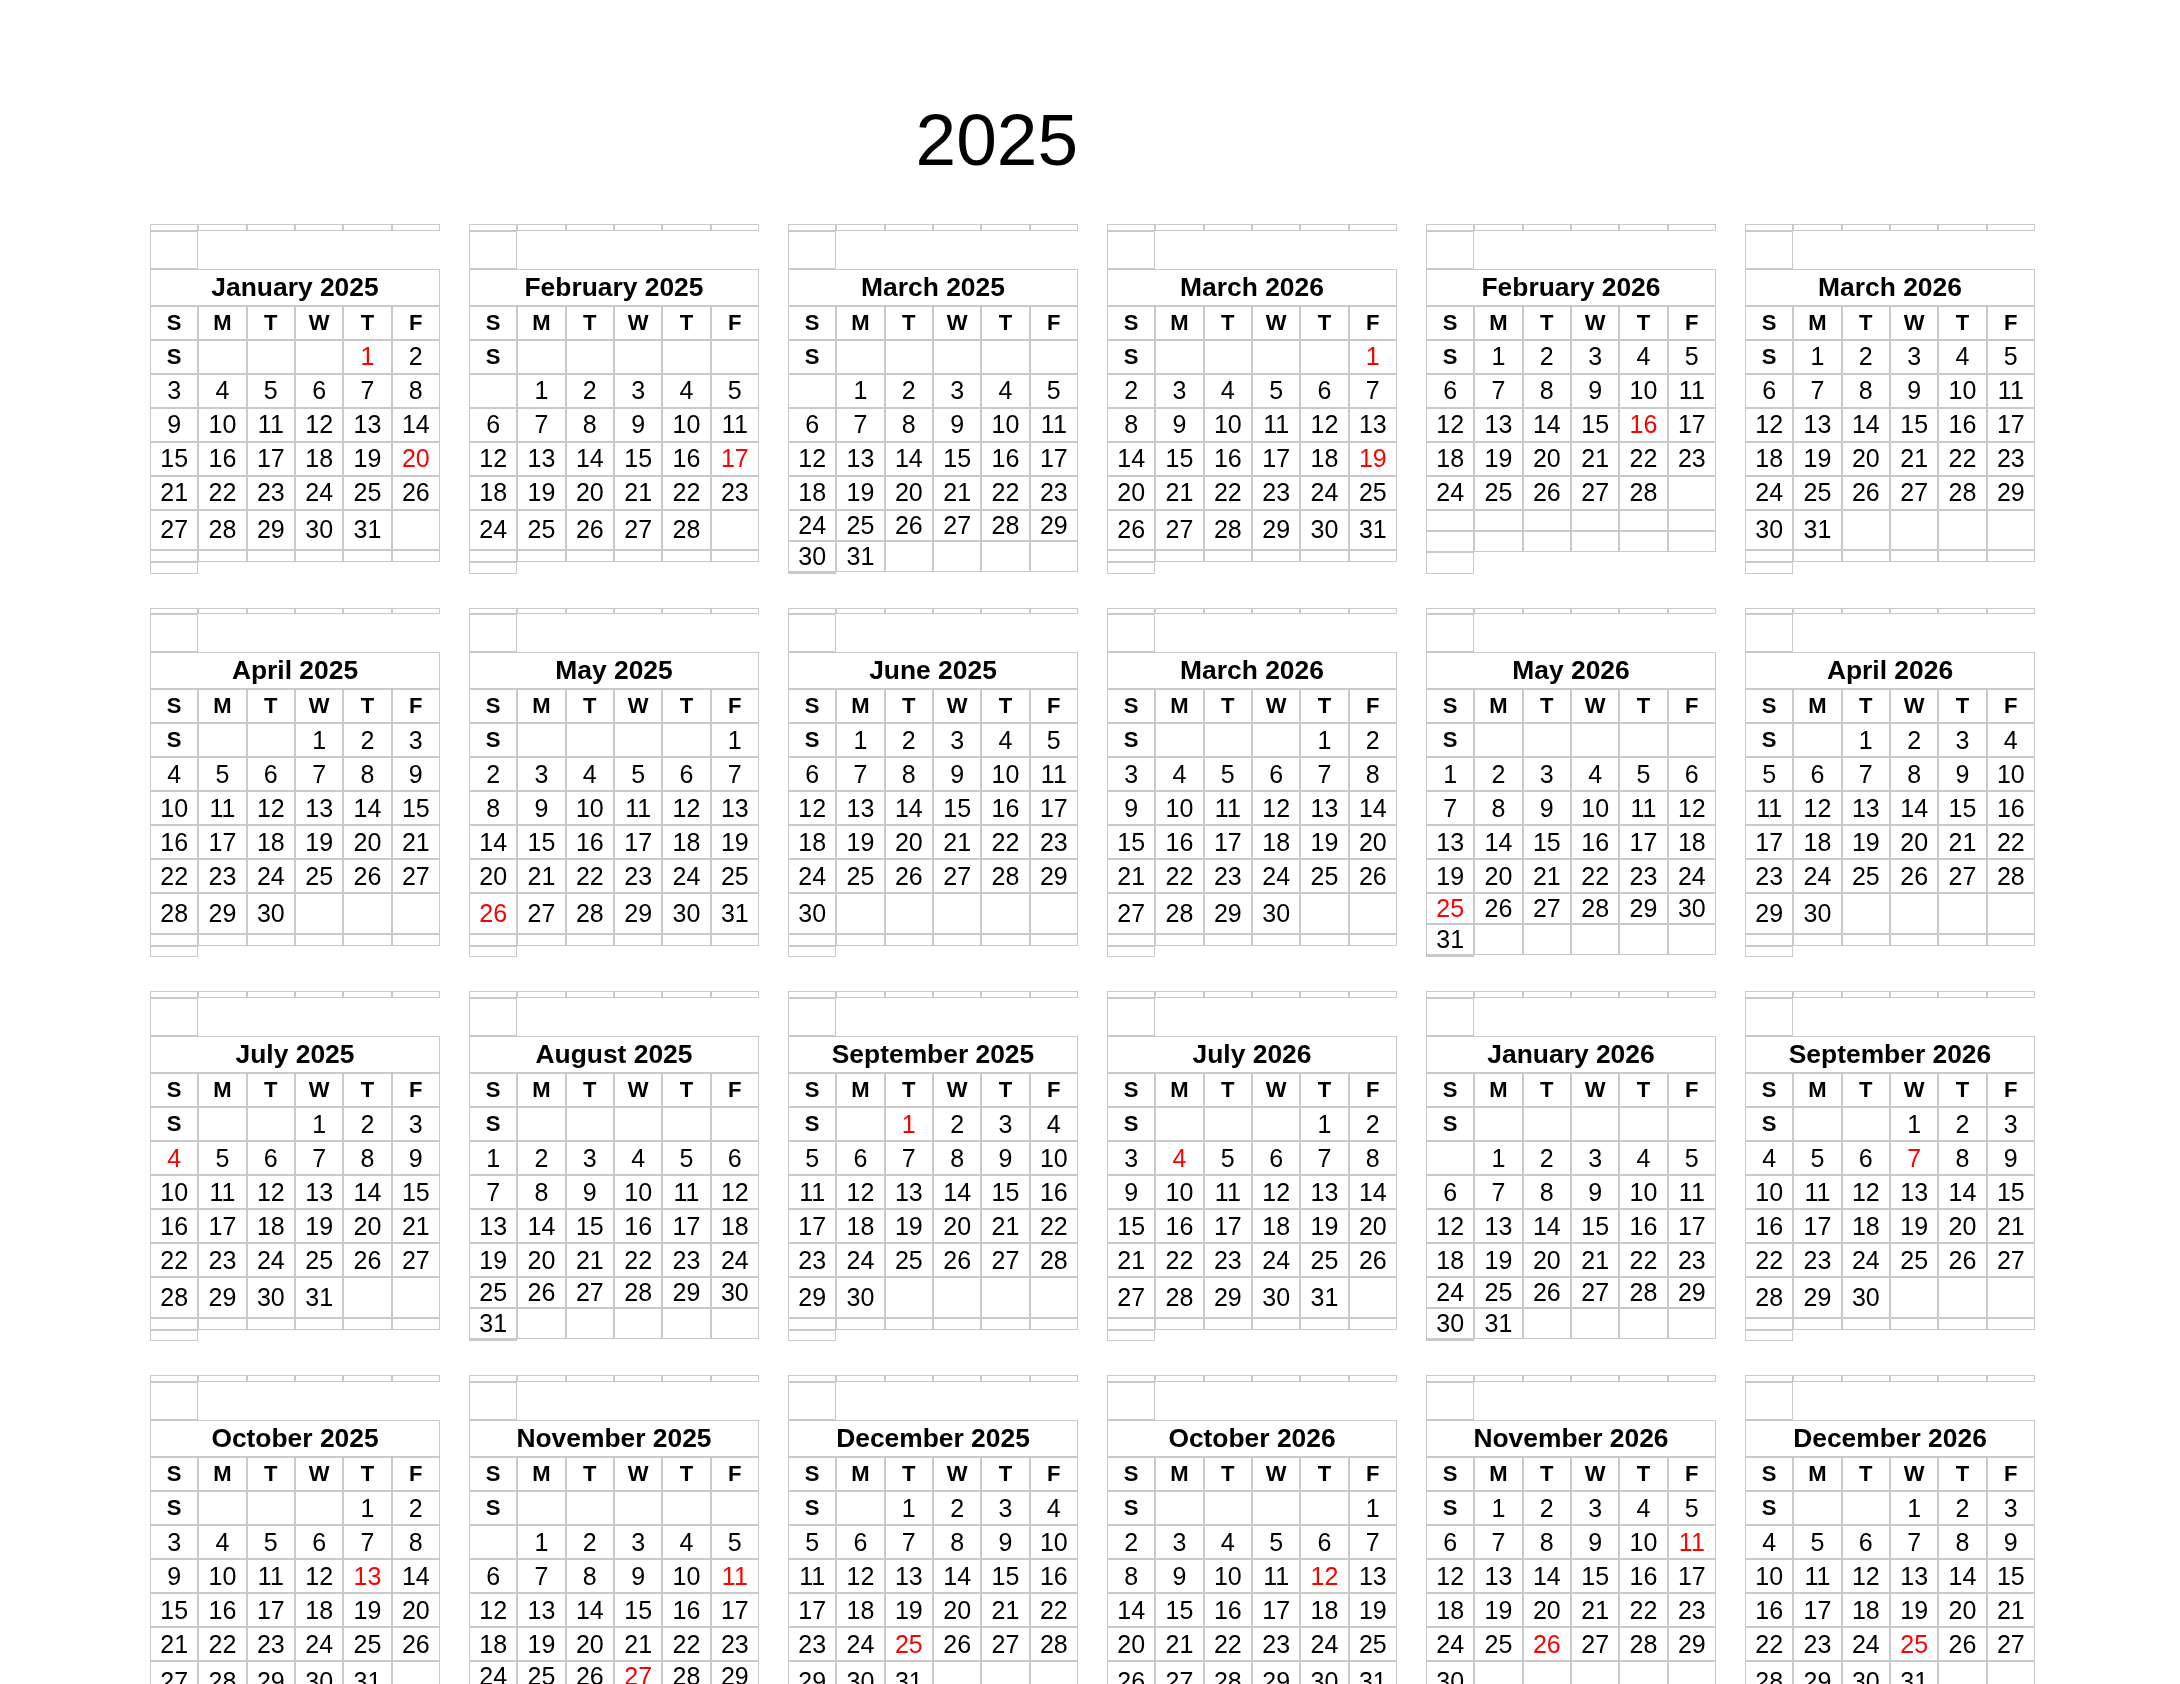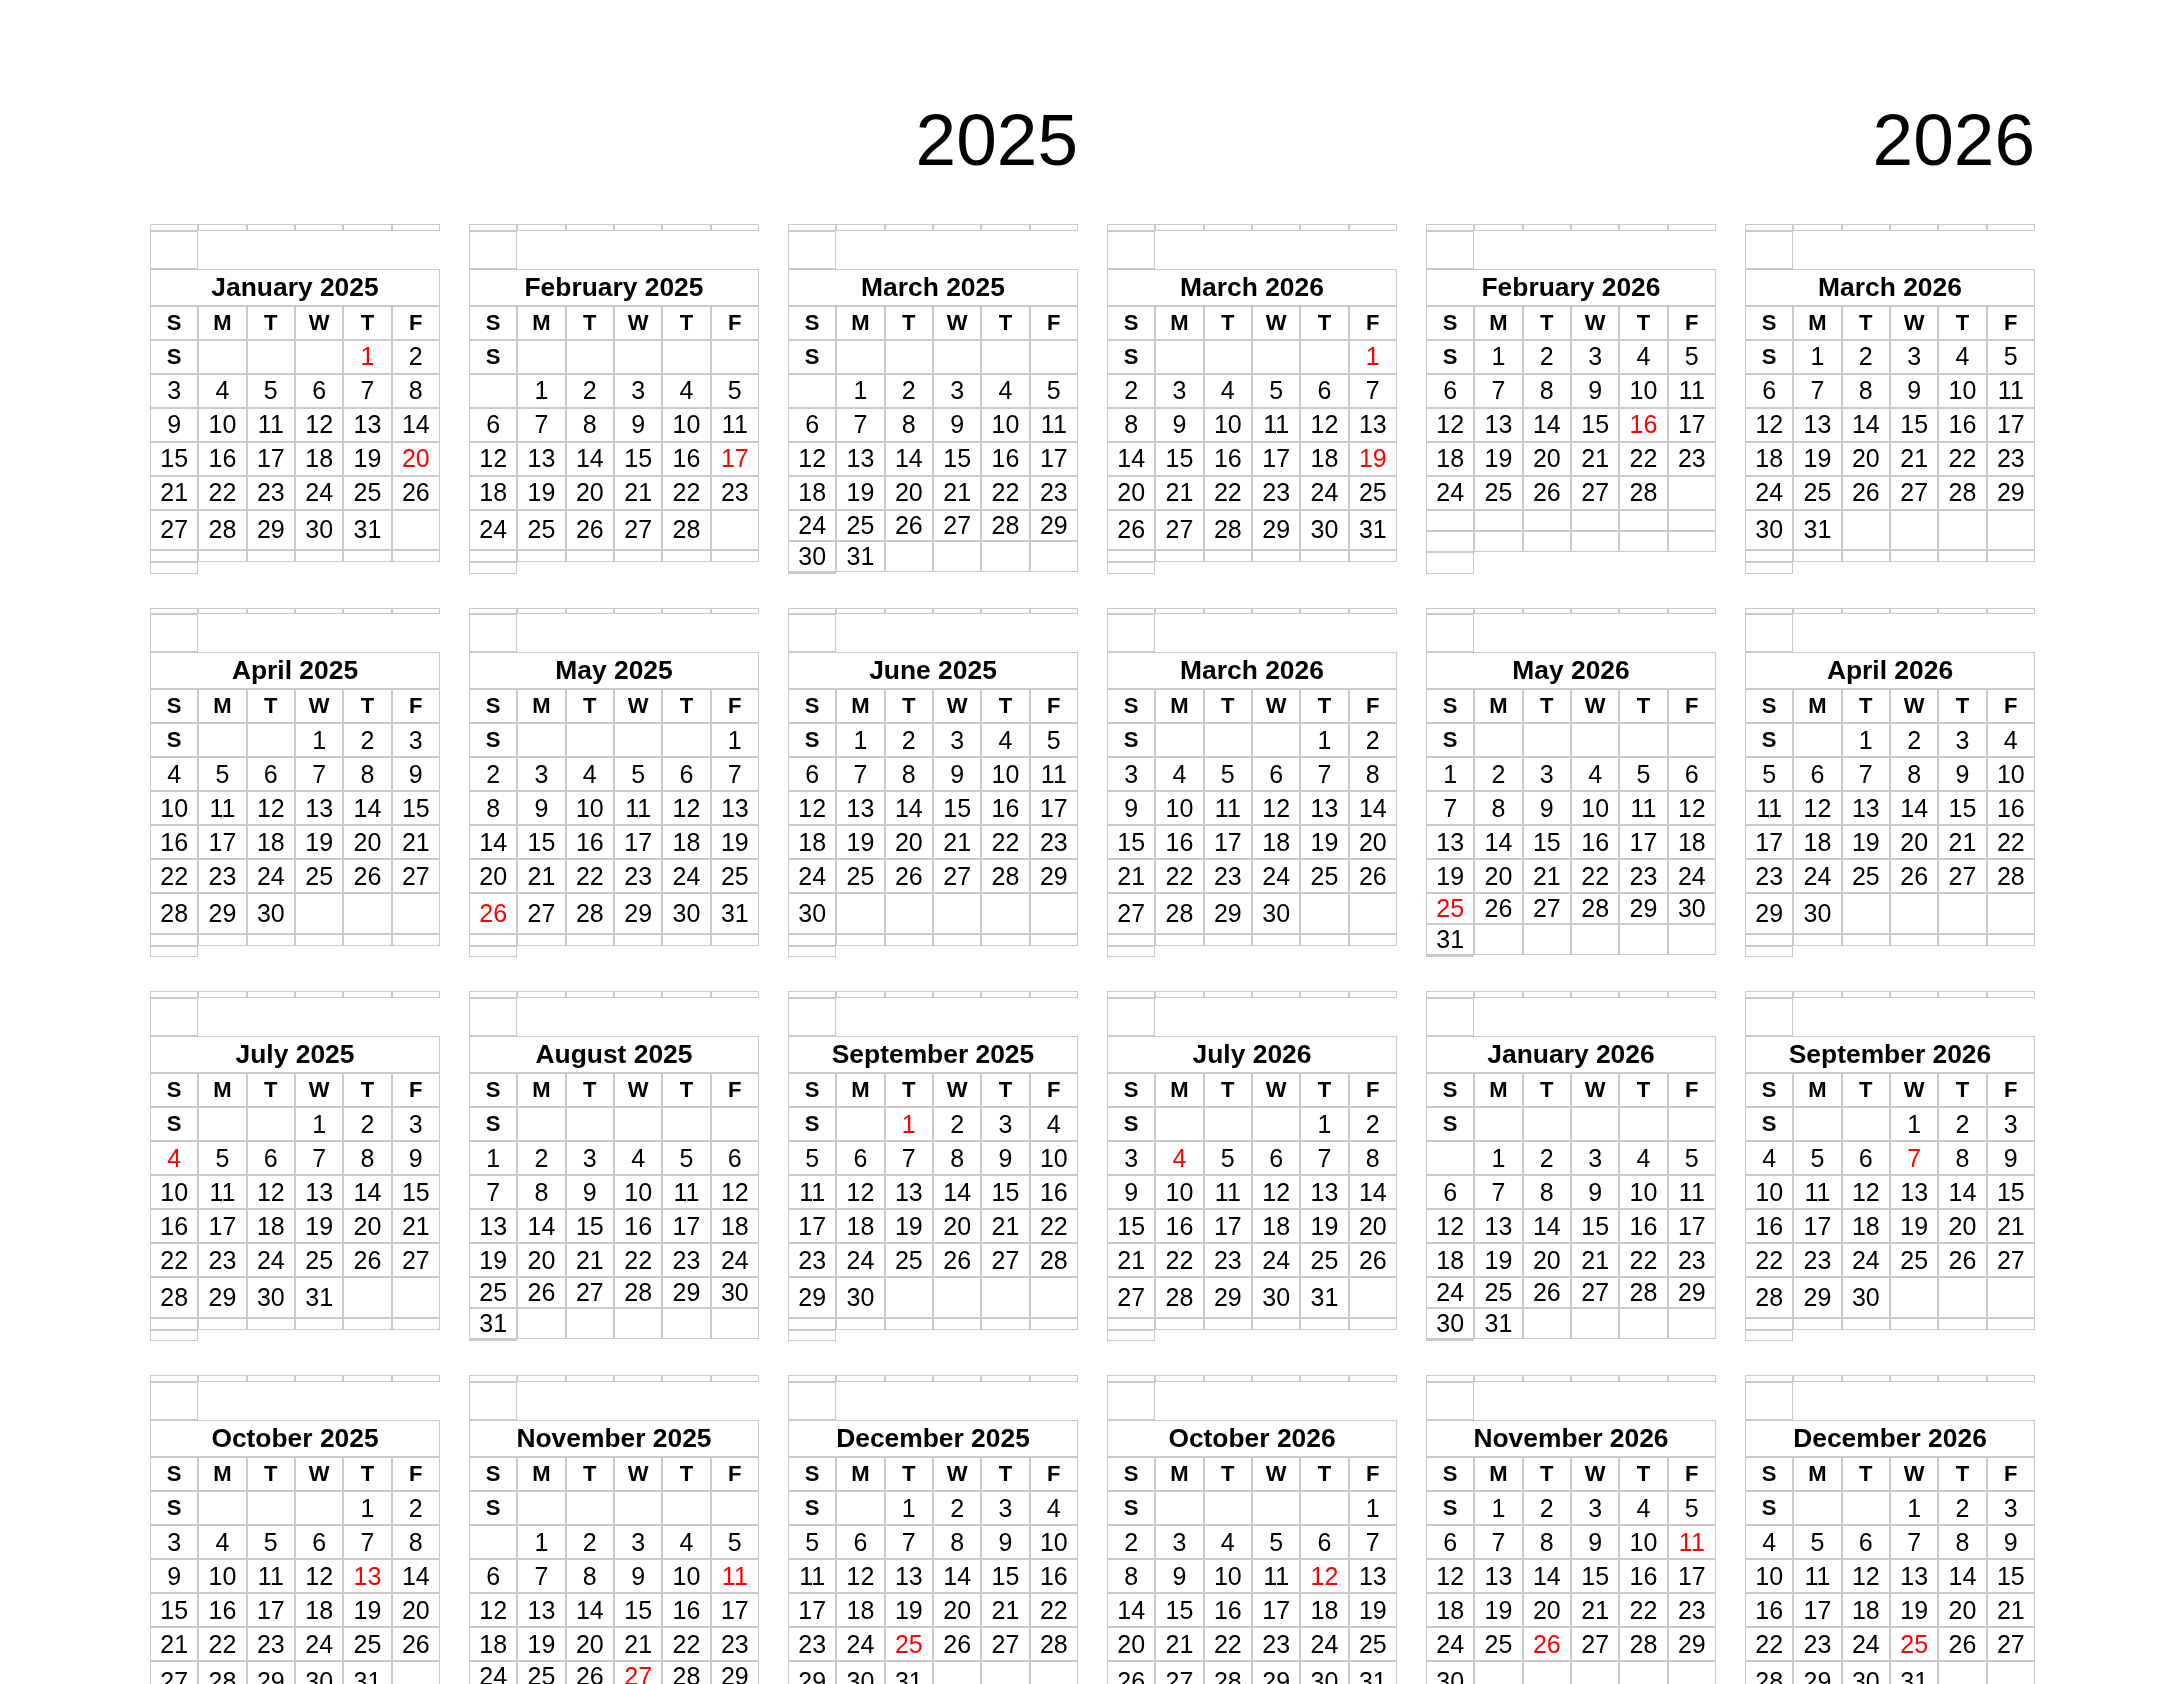--- a/index.html
+++ b/index.html
@@ -42,21 +42,20 @@
   .logo .c2{color:var(--logo-red);font-weight:700;font-style:italic;}
   .logo .c3{color:var(--logo-orange);font-weight:400;}
 </style>
 </head>
 <body>
 
 
 
 <div class="titles">
   <div class="year-title">2025</div>
-  <div class="year-title">2026</div>
 </div>
 
 <div class="calendar-grid">
     <div class="month-block">
       <div class="cell spacer"></div>
       <div class="cell spacer"></div>
       <div class="cell spacer"></div>
       <div class="cell spacer"></div>
       <div class="cell spacer"></div>
       <div class="cell spacer"></div>

